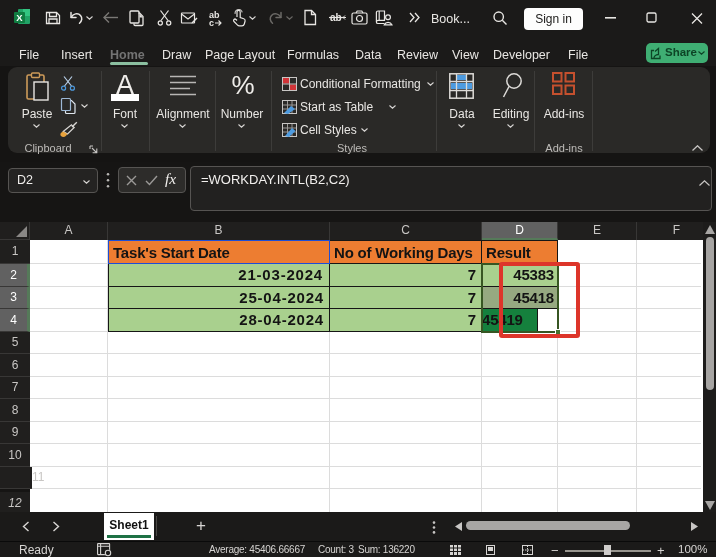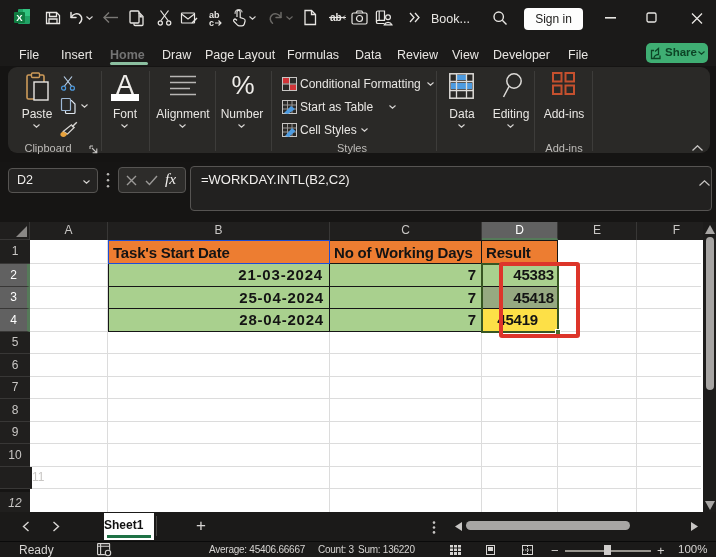--- a/index.html
+++ b/index.html
@@ -373,21 +373,21 @@
   <div class="cell" style="left:330px;top:18px;width:152px;height:24px;background:#ed7d31;border:1px solid #161616;border-left:none;line-height:23px;padding-left:4px;">No of Working Days</div>
   <div class="cell" style="left:482px;top:18px;width:76px;height:24px;background:#ed7d31;border:1px solid #161616;border-left:none;line-height:23px;padding-left:4px;">Result</div>
   <div class="cell" style="left:108px;top:42px;width:222px;height:23px;background:#a9d08e;border:1px solid #161616;border-top:none;line-height:22px;text-align:right;padding-right:6px;letter-spacing:0.8px;">21-03-2024</div>
   <div class="cell" style="left:330px;top:42px;width:152px;height:23px;background:#a9d08e;border:1px solid #161616;border-top:none;border-left:none;line-height:22px;text-align:right;padding-right:5px;">7</div>
   <div class="cell" style="left:482px;top:42px;width:76px;height:23px;background:#a9d08e;border:1px solid #161616;border-top:none;border-left:none;line-height:22px;text-align:right;padding-right:3px;">45383</div>
   <div class="cell" style="left:108px;top:65px;width:222px;height:22px;background:#a9d08e;border:1px solid #161616;border-top:none;line-height:21px;text-align:right;padding-right:5px;letter-spacing:0.8px;">25-04-2024</div>
   <div class="cell" style="left:330px;top:65px;width:152px;height:22px;background:#a9d08e;border:1px solid #161616;border-top:none;border-left:none;line-height:21px;text-align:right;padding-right:5px;">7</div>
   <div class="cell" style="left:482px;top:65px;width:76px;height:22px;background:#96a981;border:1px solid #161616;border-top:none;border-left:none;line-height:21px;text-align:right;padding-right:3px;">45418</div>
   <div class="cell" style="left:108px;top:87px;width:222px;height:23px;background:#a9d08e;border:1px solid #161616;border-top:none;line-height:22px;text-align:right;padding-right:5px;letter-spacing:0.8px;">28-04-2024</div>
   <div class="cell" style="left:330px;top:87px;width:152px;height:23px;background:#a9d08e;border:1px solid #161616;border-top:none;border-left:none;line-height:22px;text-align:right;padding-right:5px;">7</div>
-  <div class="cell" style="left:482px;top:87px;width:76px;height:23px;background:#fde047;border:1px solid #161616;border-top:none;border-left:none;line-height:22px;text-align:right;padding-right:19px;">45419</div>
+  <div class="cell" style="left:482px;top:87px;width:56px;height:23px;background:#15803d;border:1px solid #161616;border-top:none;border-left:none;line-height:22px;text-align:right;padding-right:19px;">45419</div>
 
   <div class="abs" style="left:481px;top:41px;width:78px;height:70px;border:2px solid #375623;box-sizing:border-box;"></div>
   <div class="abs" style="left:555px;top:107px;width:6px;height:6px;background:#45712f;border:1px solid #fff;box-sizing:border-box;"></div>
 
   <div class="abs" style="left:499px;top:40px;width:81px;height:76px;border:4px solid #dd352a;border-radius:3px;box-sizing:border-box;"></div>
 
   <div class="abs" style="left:703px;top:0;width:13px;height:290px;background:#1d1c1b;">
     <svg class="abs" style="left:2px;top:3px;" width="10" height="9" viewBox="0 0 10 9">
           <path d="M5 0 L10 9 H0 Z" fill="#a8a6a4"></path>
         </svg>
@@ -399,21 +399,21 @@
 </div>
 
 <div class="abs" id="tabbar" style="left:0;top:512px;width:716px;height:29px;background:#1b1a19;">
   <svg class="abs" style="left:22px;top:9px;" width="8" height="11" viewBox="0 0 8 11" fill="none" stroke="#d8d6d4" stroke-width="1.4">
         <path d="M6.5 1 L1.5 5.5 L6.5 10"></path>
       </svg>
   <svg class="abs" style="left:52px;top:9px;" width="8" height="11" viewBox="0 0 8 11" fill="none" stroke="#d8d6d4" stroke-width="1.4">
         <path d="M1.5 1 L6.5 5.5 L1.5 10"></path>
       </svg>
   <div class="abs" style="left:104px;top:1px;width:50px;height:27px;background:#ffffff;">
-    <div class="abs" style="left:0;top:5px;width:50px;color:#111;font-size:12px;font-weight:bold;">Sheet1</div>
+    <div class="abs" style="left:0;top:5px;width:50px;text-align:center;color:#111;font-size:12px;font-weight:bold;">Sheet1</div>
     <div class="abs" style="left:3px;bottom:2px;width:44px;height:3px;background:#1e7145;"></div>
   </div>
   <div class="abs" style="left:156px;top:4px;width:1px;height:20px;background:#4a4846;"></div>
   <div class="abs" style="left:193px;top:3px;width:16px;height:22px;color:#d8d6d4;font-size:17px;text-align:center;line-height:22px;">+</div>
   <svg class="abs" style="left:432px;top:9px;" width="4" height="13" viewBox="0 0 4 13" fill="#c8c6c4">
         <circle cx="2" cy="1.6" r="1.3"></circle>
         <circle cx="2" cy="6.5" r="1.3"></circle>
         <circle cx="2" cy="11.4" r="1.3"></circle>
       </svg>
   <svg class="abs" style="left:455px;top:10px;" width="7" height="9" viewBox="0 0 7 9">

